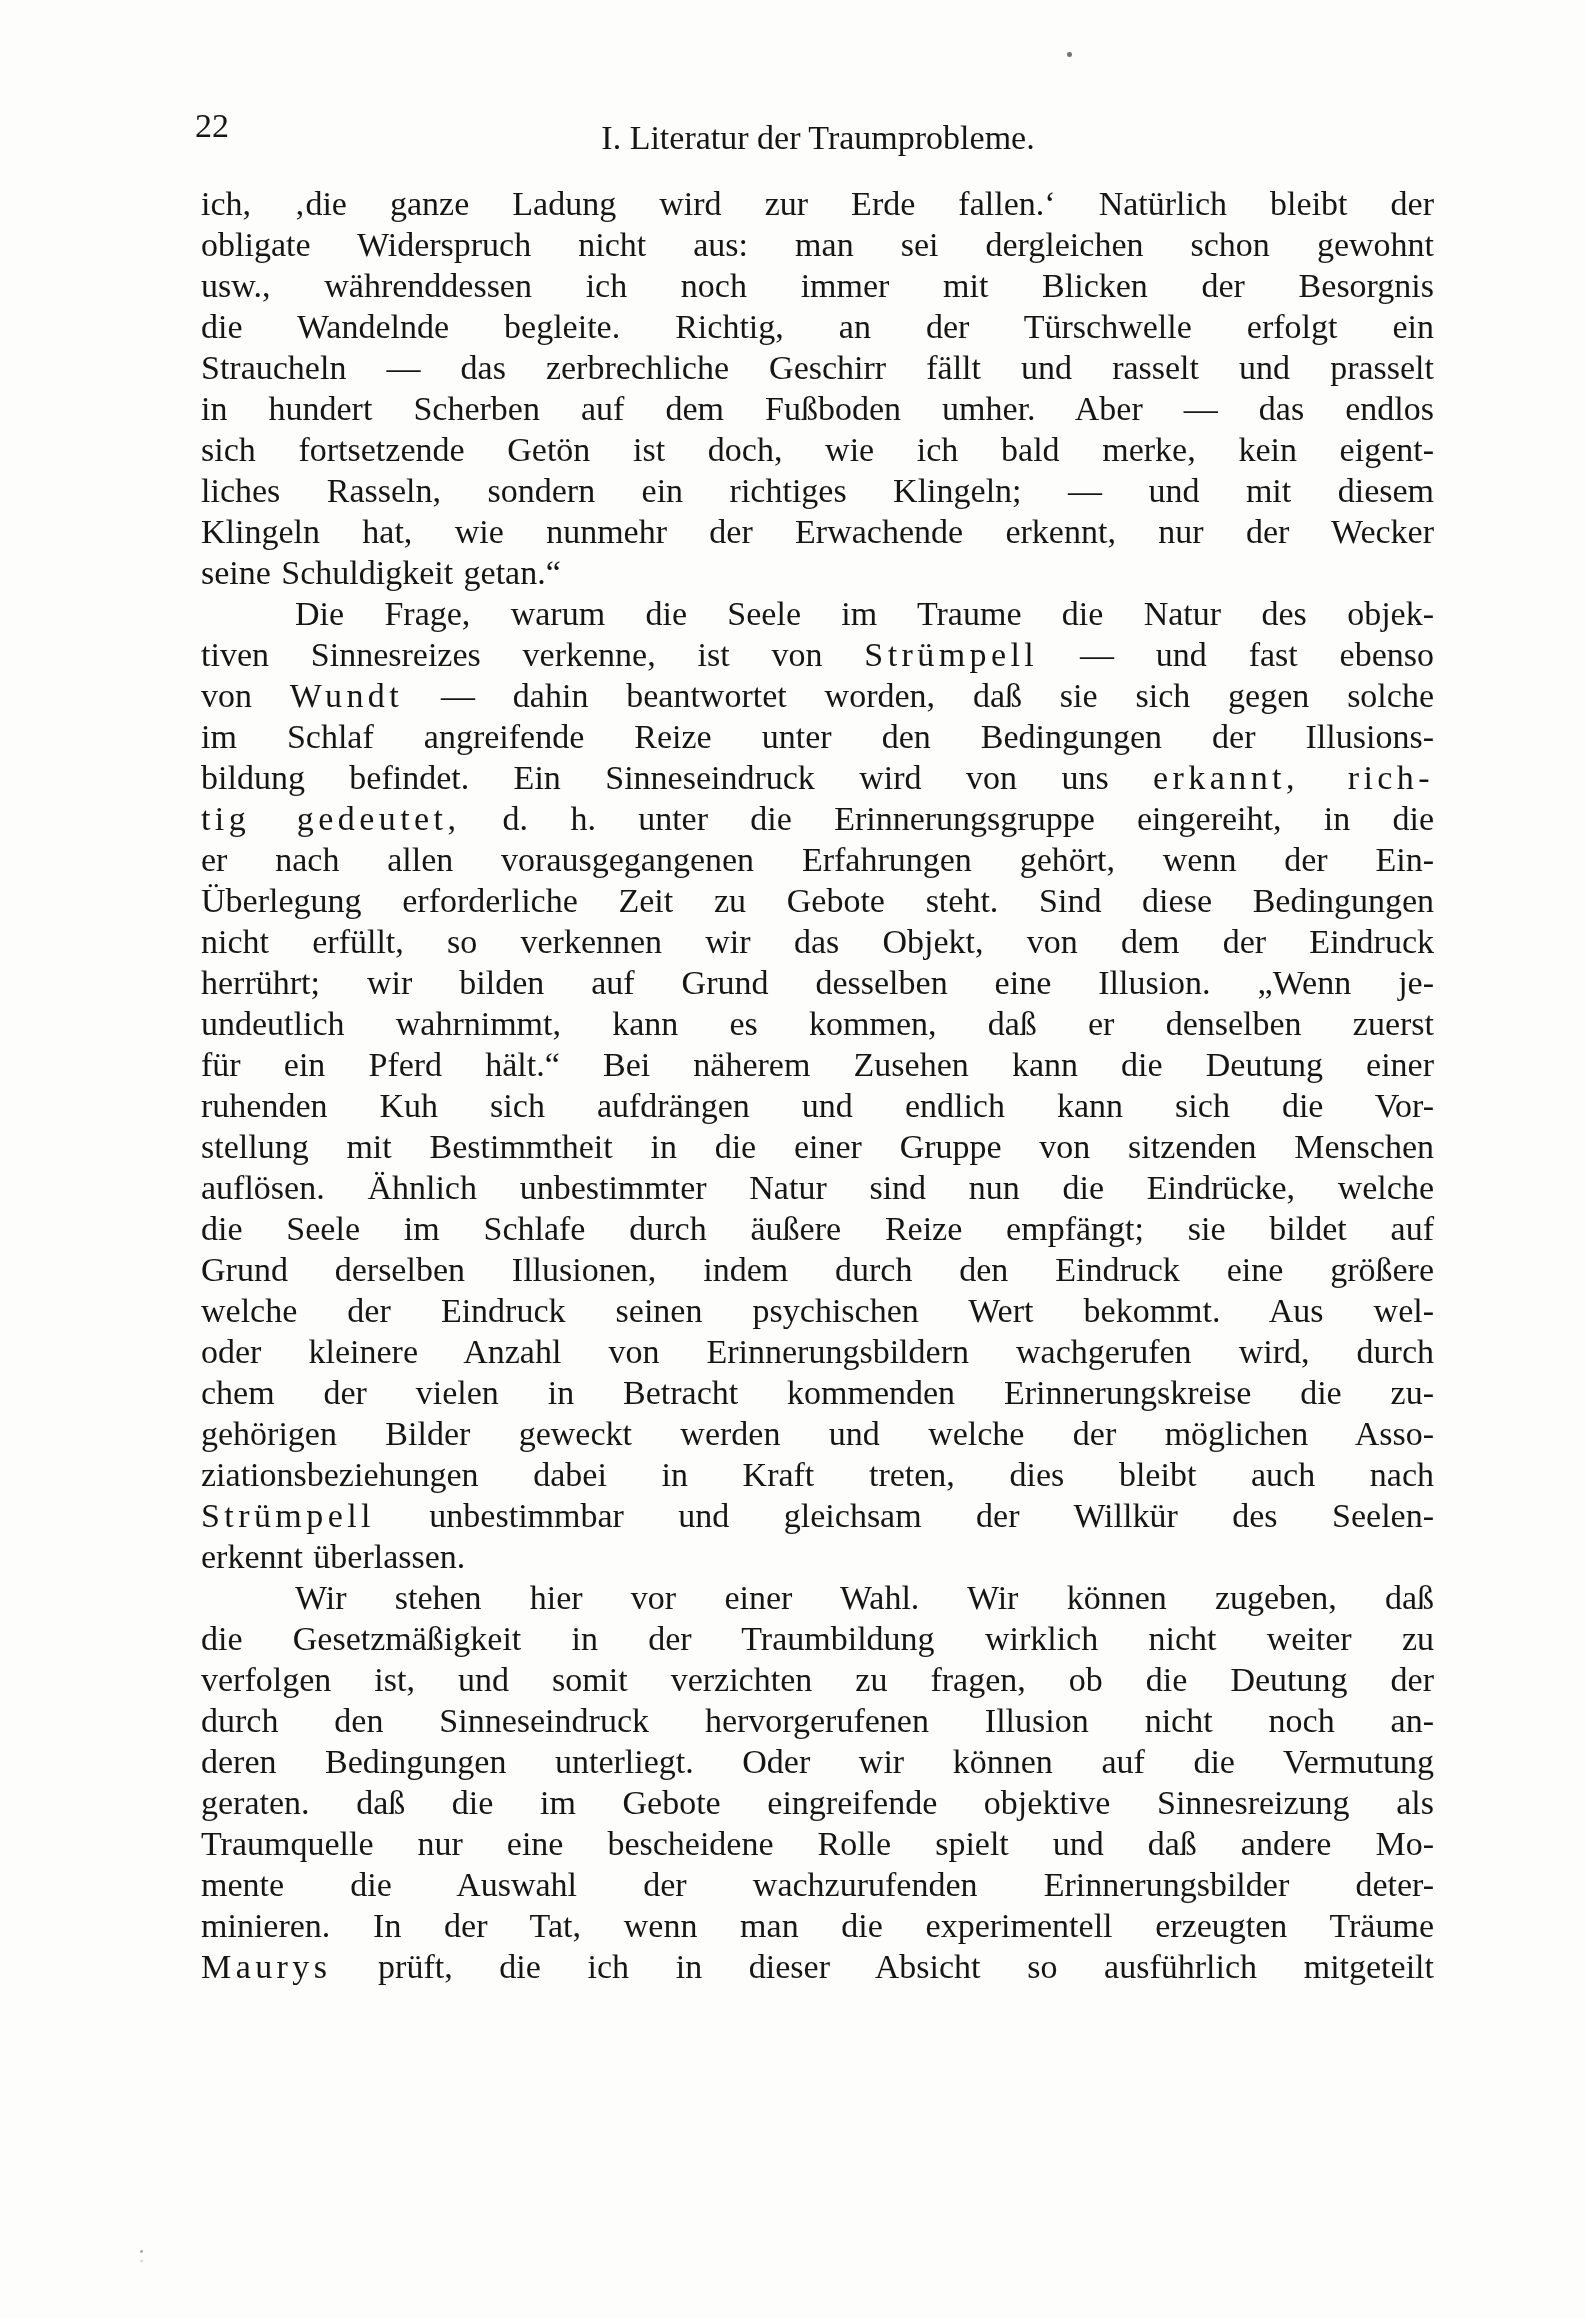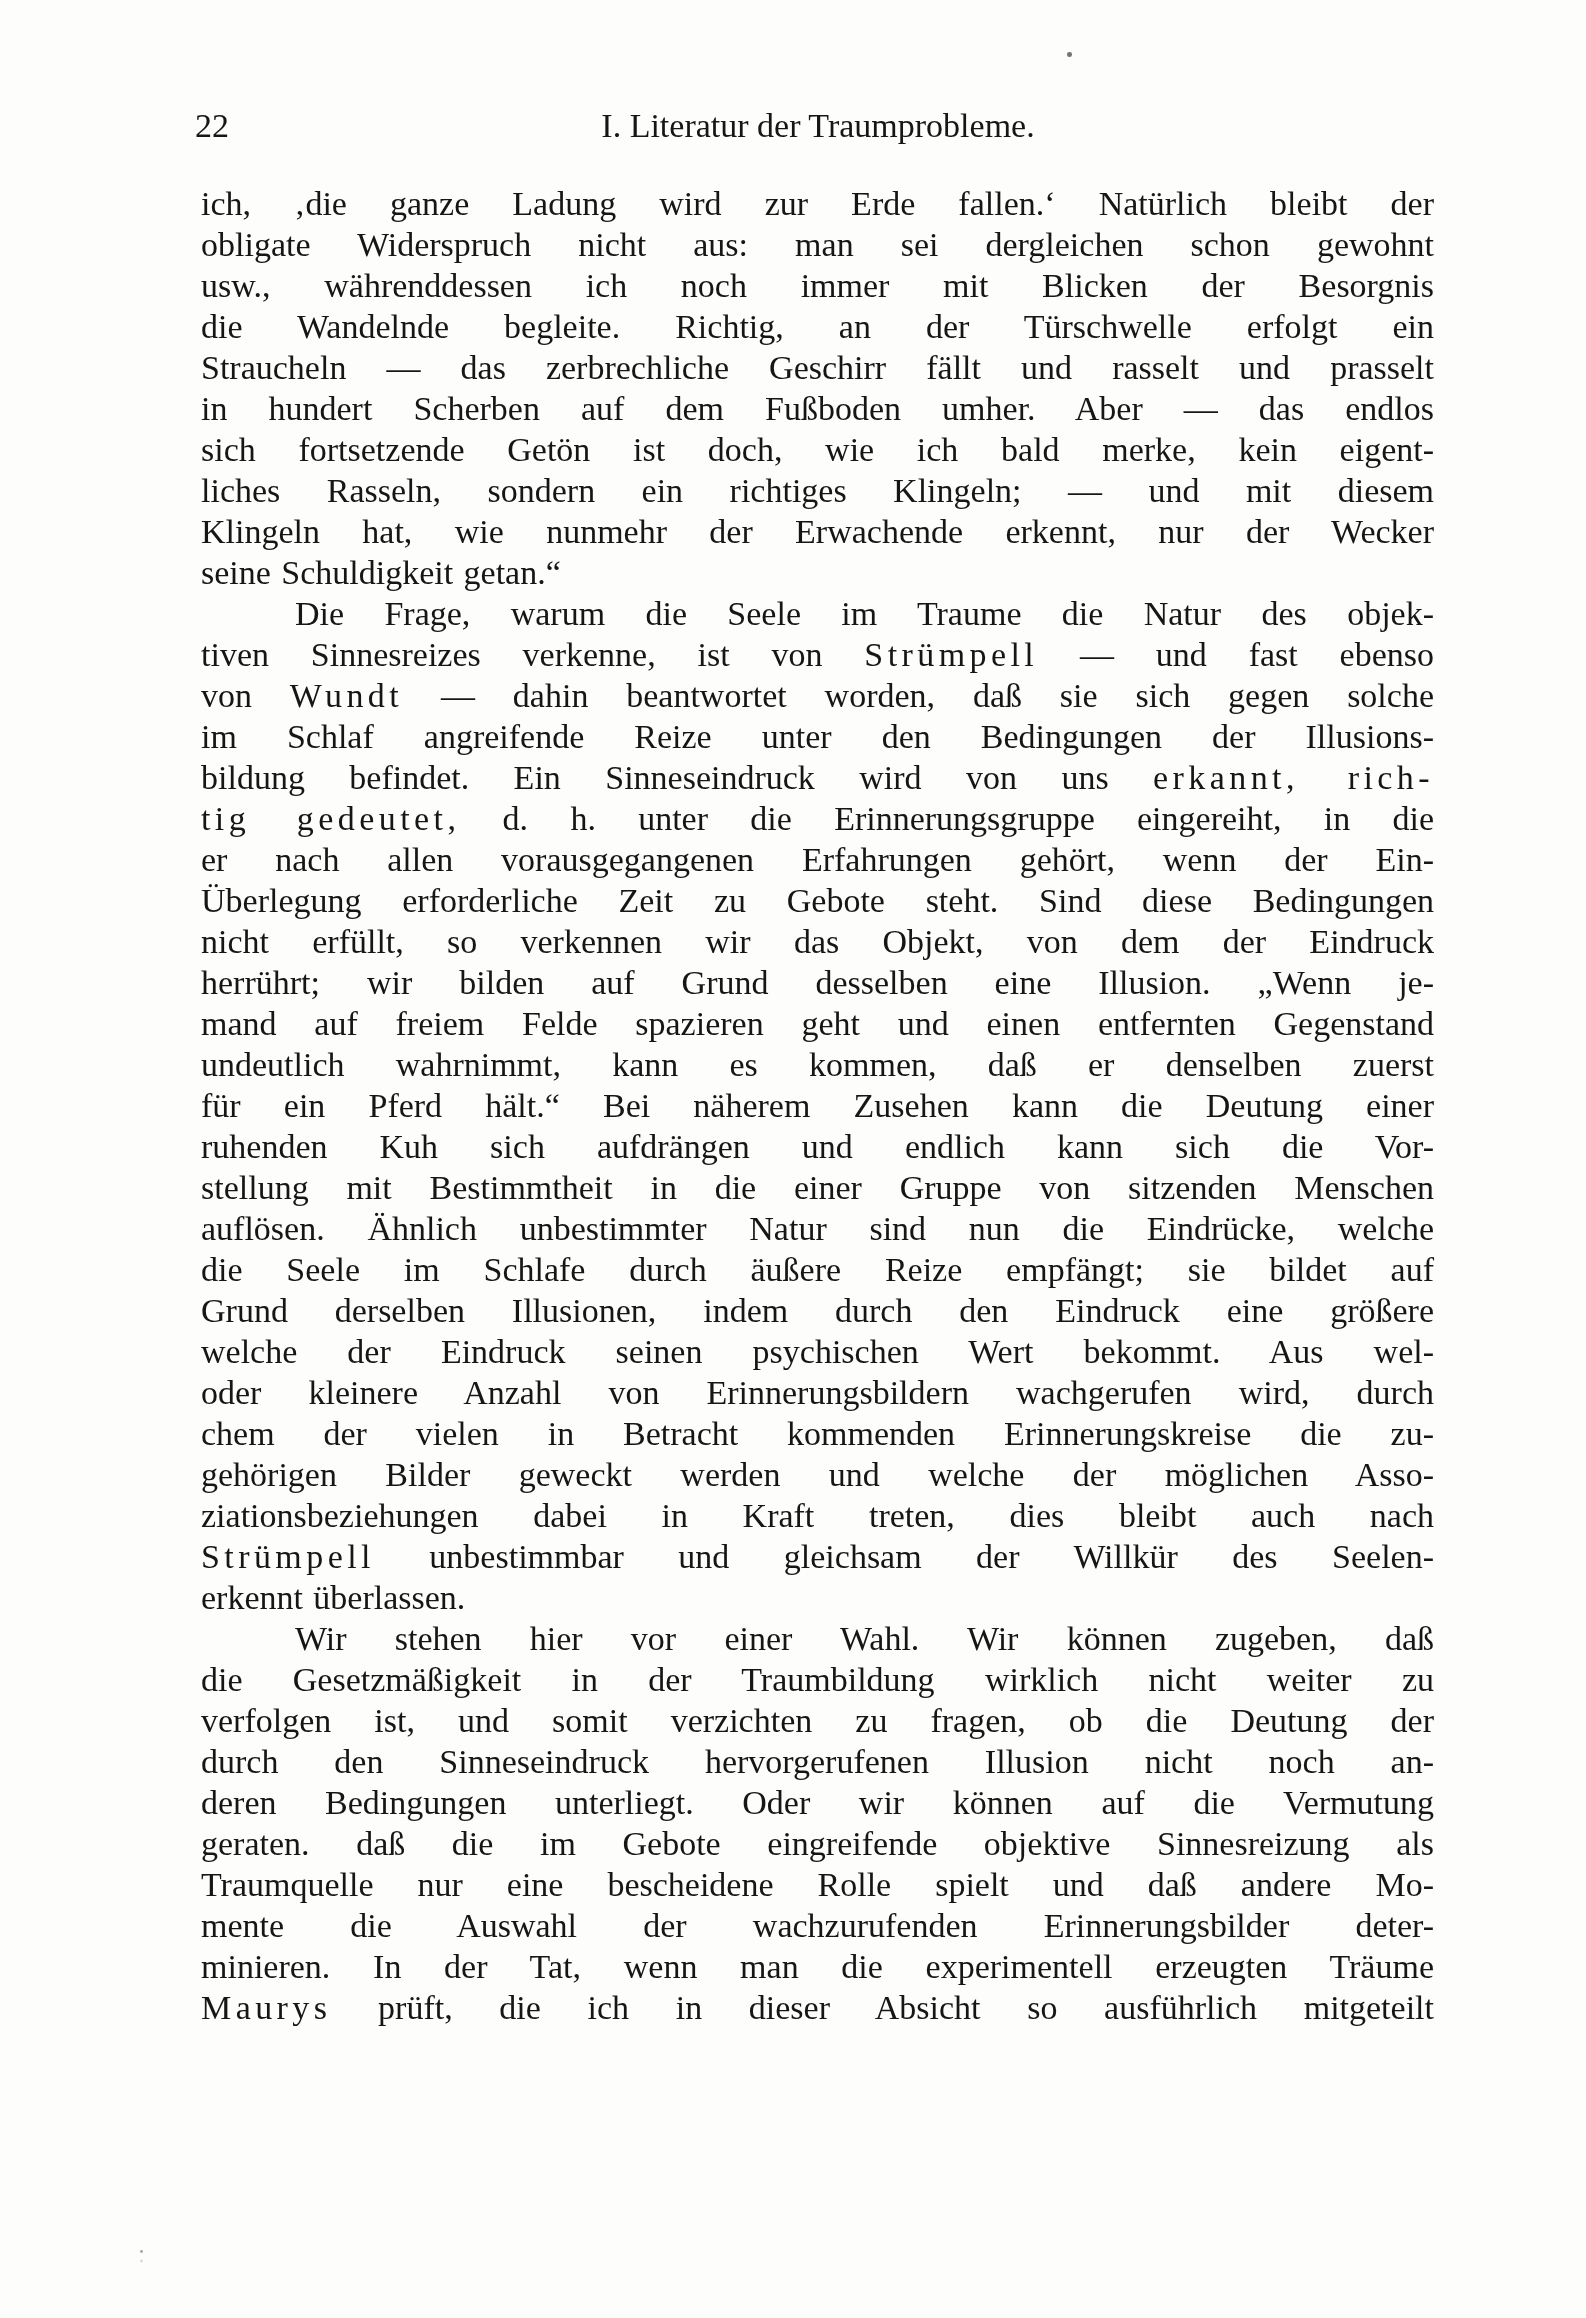--- a/index.html
+++ b/index.html
@@ -26,21 +26,21 @@
     line-height: 41px;
   }
   .pagenum {
     position: absolute;
     left: 195px;
     top: 0;
   }
   .running-title {
     position: absolute;
     left: 818px;
-    top: 0;
+    top: 12px;
     transform: translateX(-50%);
     white-space: nowrap;
   }
   .bodytext {
     position: absolute;
     top: 183px;
     left: 201px;
     width: 1233px;
   }
   .line {
@@ -104,21 +104,20 @@
       <div class="line ind">Die Frage, warum die Seele im Traume die Natur des objek-</div>
       <div class="line">tiven Sinnesreizes verkenne, ist von <span class="spaced">Strümpell</span> — und fast ebenso</div>
       <div class="line">von <span class="spaced">Wundt</span> — dahin beantwortet worden, daß sie sich gegen solche</div>
       <div class="line">im Schlaf angreifende Reize unter den Bedingungen der Illusions-</div>
       <div class="line">bildung befindet. Ein Sinneseindruck wird von uns <span class="spaced">erkannt, rich-</span></div>
       <div class="line"><span class="spaced">tig gedeutet,</span> d. h. unter die Erinnerungsgruppe eingereiht, in die</div>
       <div class="line">er nach allen vorausgegangenen Erfahrungen gehört, wenn der Ein-</div>
       <div class="line">Überlegung erforderliche Zeit zu Gebote steht. Sind diese Bedingungen</div>
       <div class="line">nicht erfüllt, so verkennen wir das Objekt, von dem der Eindruck</div>
       <div class="line">herrührt; wir bilden auf Grund desselben eine Illusion. „Wenn je-</div>
-      <div class="line">mand auf freiem Felde spazieren geht und einen entfernten Gegenstand</div>
       <div class="line">undeutlich wahrnimmt, kann es kommen, daß er denselben zuerst</div>
       <div class="line">für ein Pferd hält.“ Bei näherem Zusehen kann die Deutung einer</div>
       <div class="line">ruhenden Kuh sich aufdrängen und endlich kann sich die Vor-</div>
       <div class="line">stellung mit Bestimmtheit in die einer Gruppe von sitzenden Menschen</div>
       <div class="line">auflösen. Ähnlich unbestimmter Natur sind nun die Eindrücke, welche</div>
       <div class="line">die Seele im Schlafe durch äußere Reize empfängt; sie bildet auf</div>
       <div class="line">Grund derselben Illusionen, indem durch den Eindruck eine größere</div>
       <div class="line">welche der Eindruck seinen psychischen Wert bekommt. Aus wel-</div>
       <div class="line">oder kleinere Anzahl von Erinnerungsbildern wachgerufen wird, durch</div>
       <div class="line">chem der vielen in Betracht kommenden Erinnerungskreise die zu-</div>

